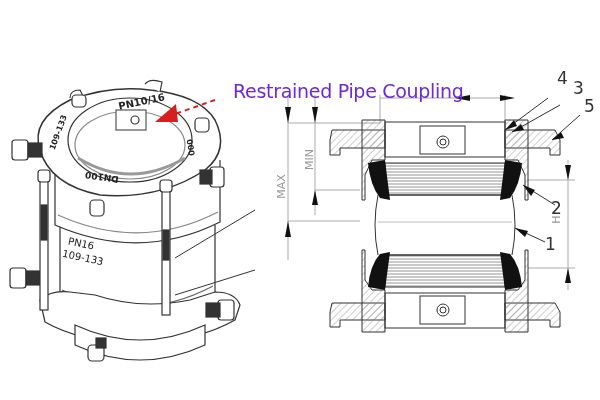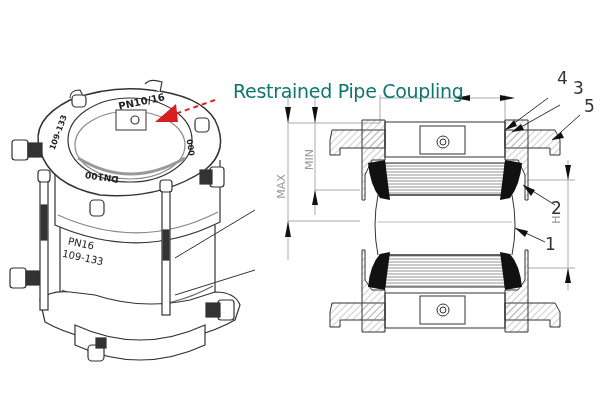--- a/index.html
+++ b/index.html
@@ -1,20 +1,20 @@
 <!DOCTYPE html>
 <html><head>
 <meta charset="utf-8">
 <style>
   html, body { margin: 0; padding: 0; background: #ffffff; }
   body { width: 600px; height: 400px; position: relative; overflow: hidden; font-family: "DejaVu Sans", sans-serif; }
   .canvas { position: absolute; left: 0; top: 0; width: 600px; height: 400px; }
   .title {
     position: absolute; left: 233px; top: 80px;
-    font-family: "DejaVu Sans", sans-serif; font-size: 19px; color: #0f766e;
+    font-family: "DejaVu Sans", sans-serif; font-size: 19px; color: #6d28d9;
     letter-spacing: -0.3px; white-space: nowrap;
   }
   .callout {
     position: absolute; font-family: "DejaVu Sans", sans-serif; font-size: 17px; color: #333;
   }
   .dimlabel {
     position: absolute; font-family: "DejaVu Sans", sans-serif; font-size: 11px; color: #999;
     transform: rotate(-90deg); transform-origin: center center; white-space: nowrap;
   }
   .stamp {

